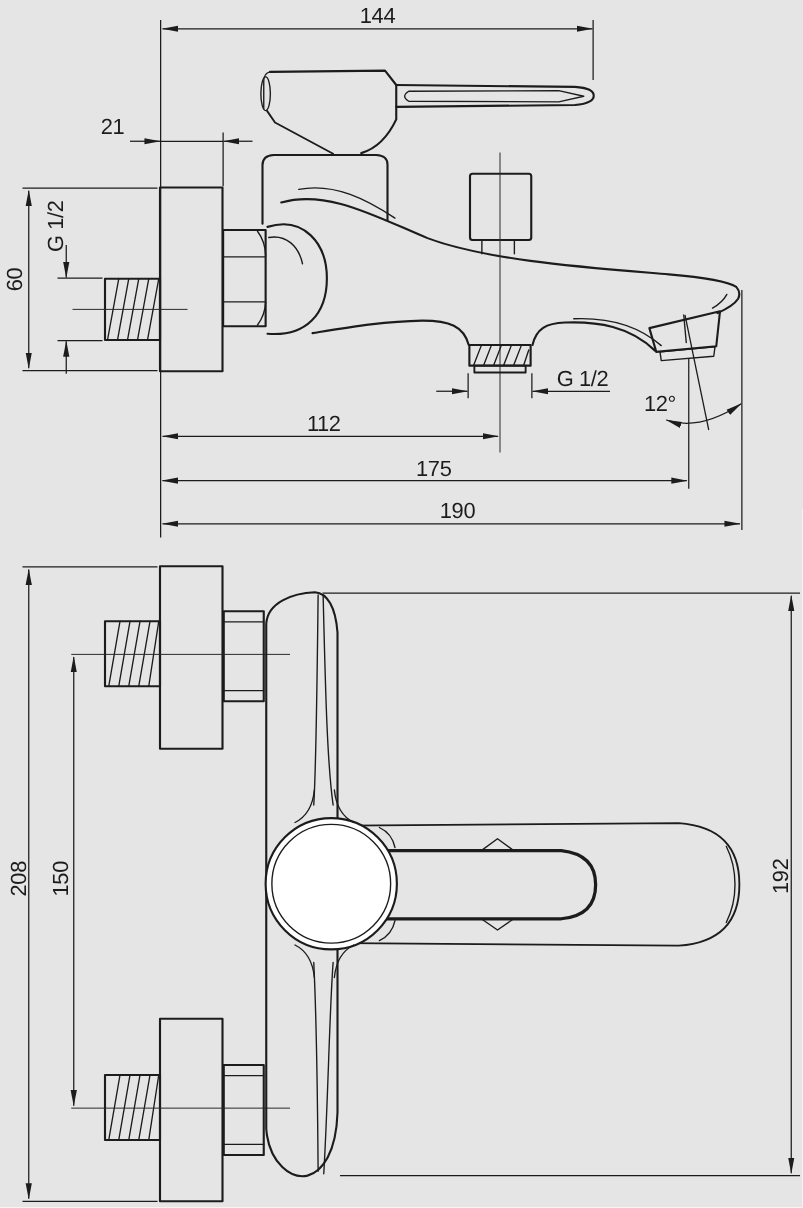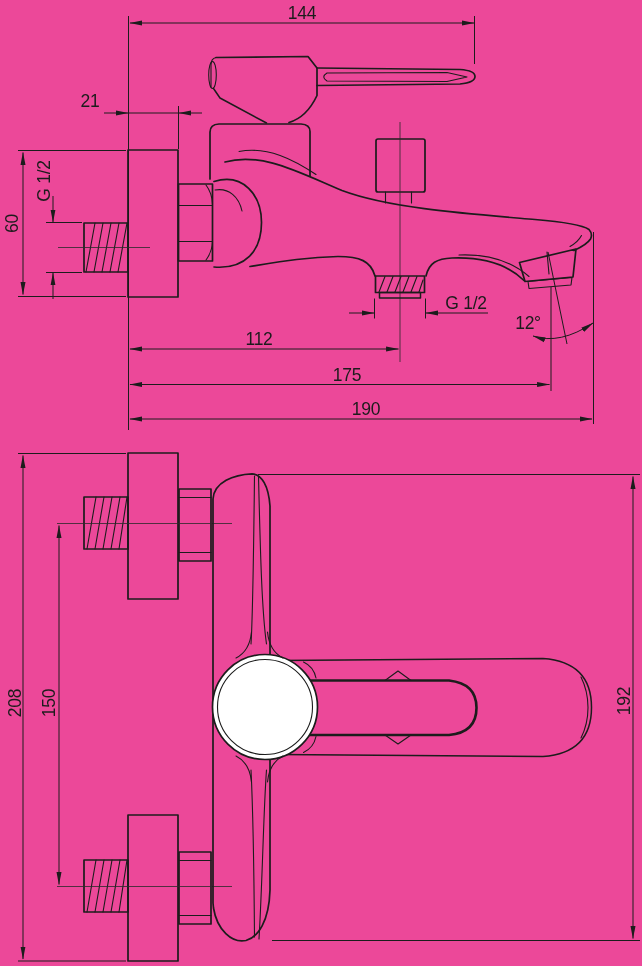--- a/index.html
+++ b/index.html
@@ -1,17 +1,17 @@
 <!DOCTYPE html>
 <html><head>
 <meta charset="utf-8">
 <style>
   html,body{margin:0;padding:0;background:#ffffff;}
   .canvas{
-    position:relative;width:642px;height:966px;background:#ec4899;overflow:hidden;
+    position:relative;width:642px;height:966px;background:#e5e5e5;overflow:hidden;
     font-family:"Liberation Sans", sans-serif;
   }
   svg{display:block;}
   svg text{
     font-family:"Liberation Sans", sans-serif;
     font-size:17.5px;
     letter-spacing:-0.3px;
     fill:#1c1c1c;
   }
   .ol{fill:none;stroke:#1c1c1c;stroke-width:1.7;stroke-linejoin:round;stroke-linecap:round;}

